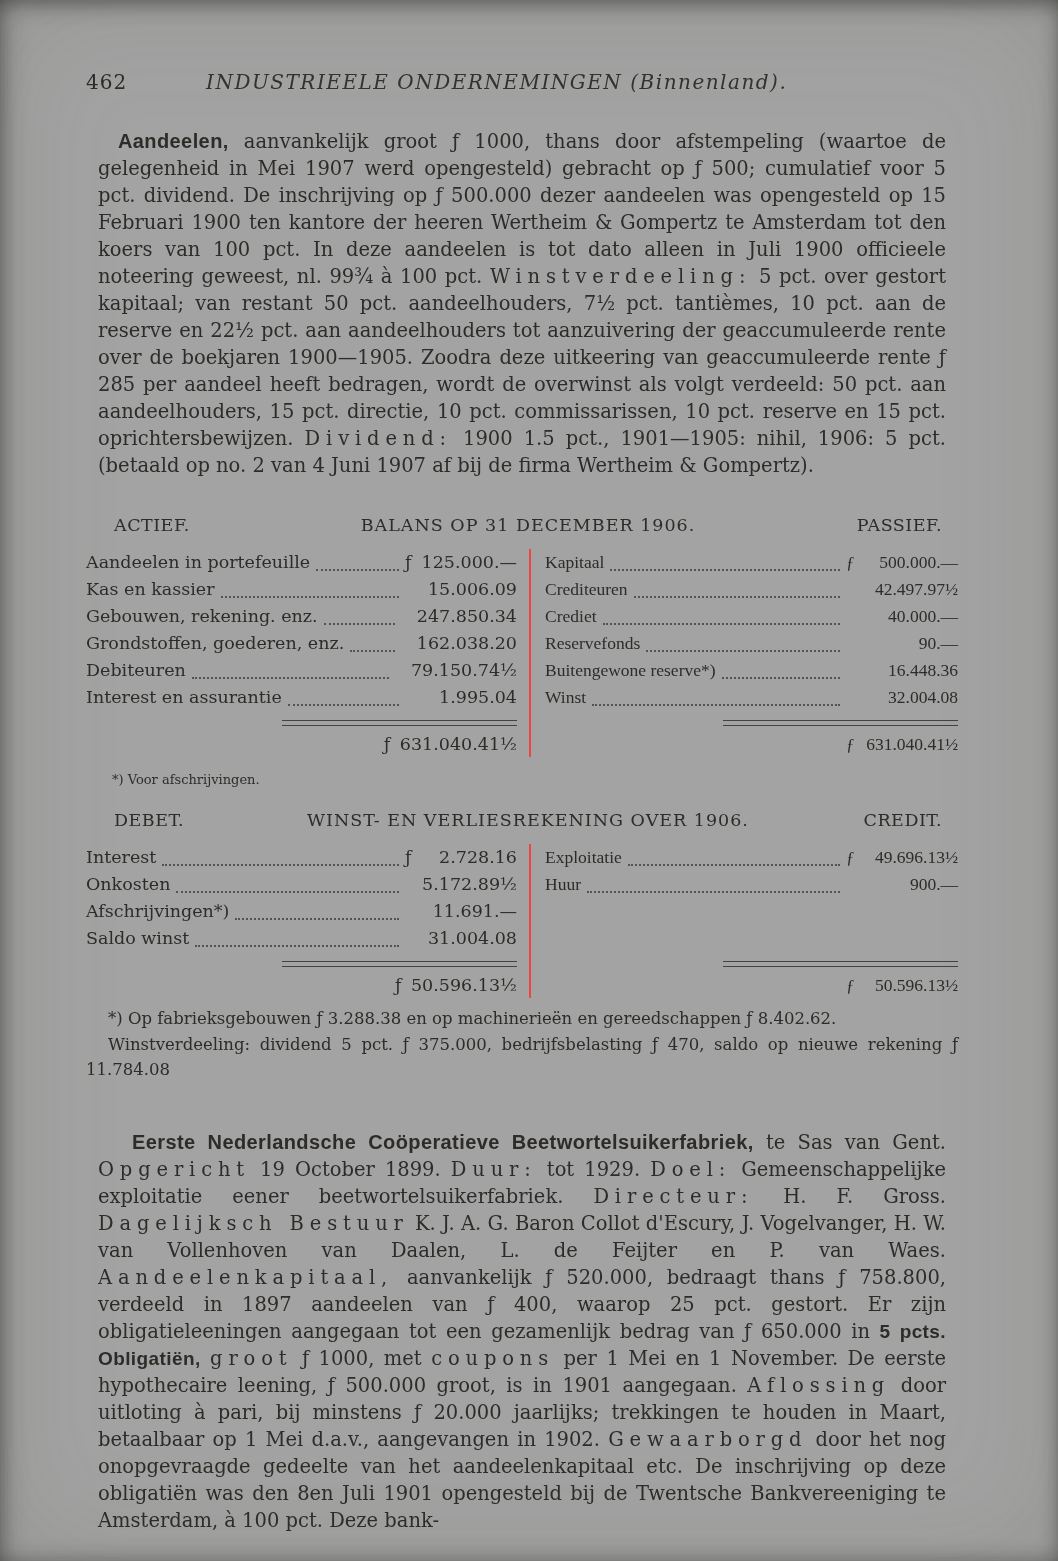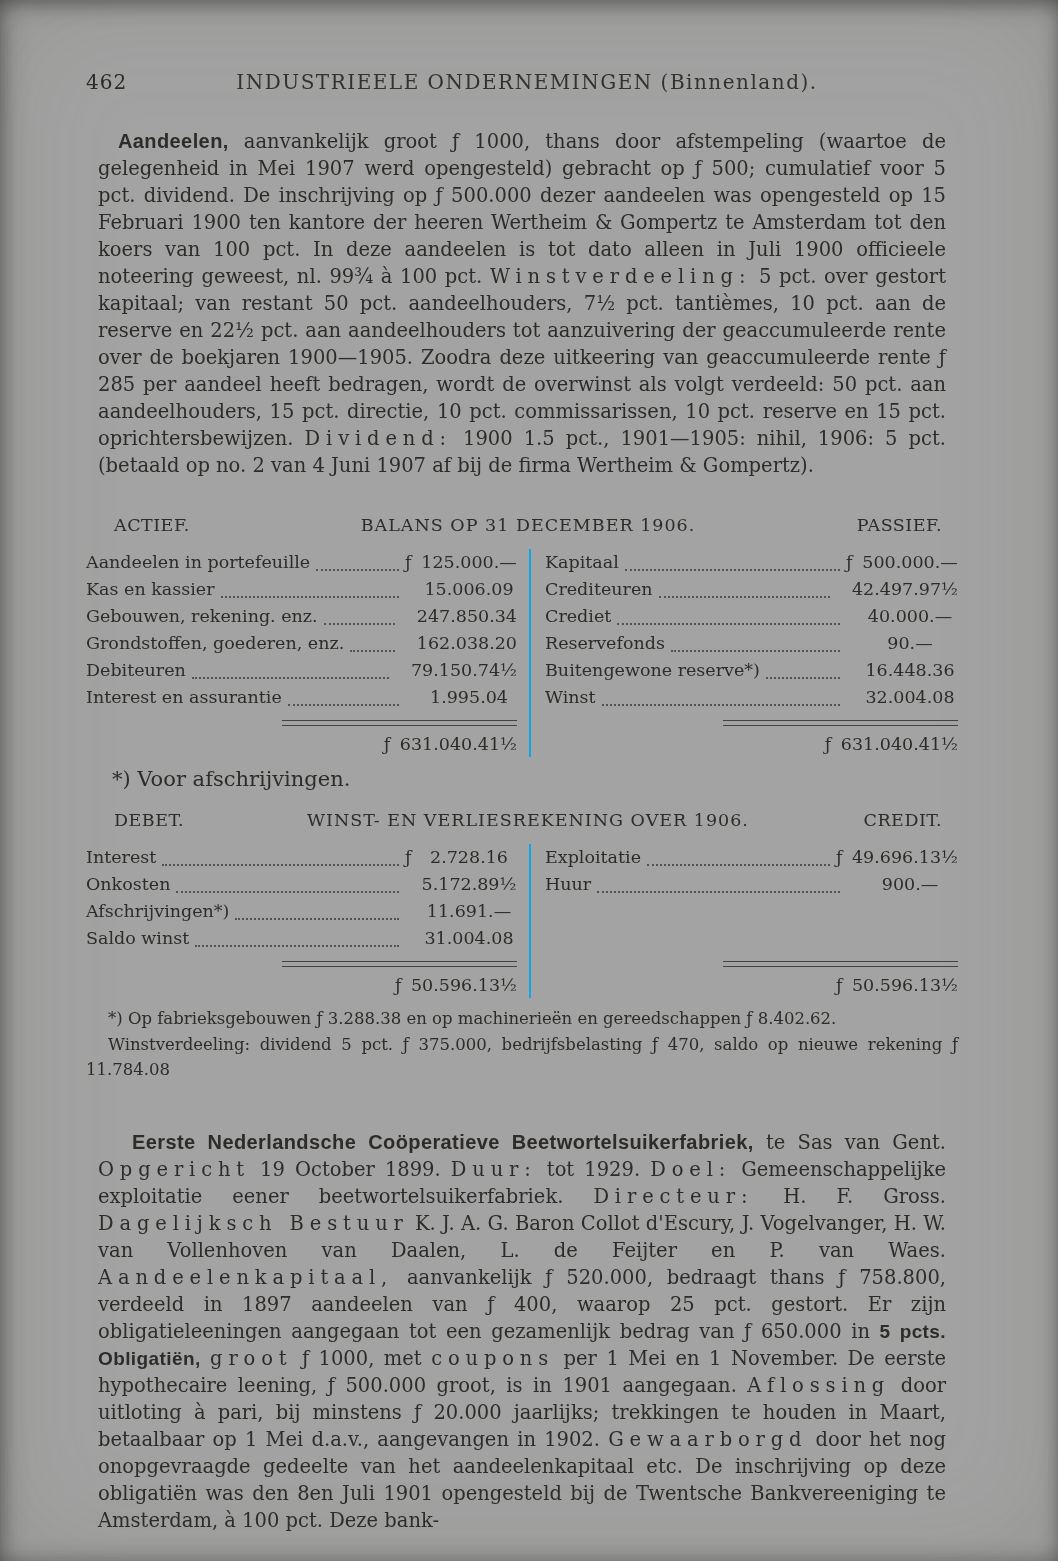--- a/index.html
+++ b/index.html
@@ -19,21 +19,21 @@
       inset 0 -12px 22px -12px rgba(35,35,32,.25),
       inset 0 0 120px rgba(90,88,80,.18);
     padding:70px 100px 0 86px;
   }
   .running-head{
     display:flex;align-items:baseline;margin-bottom:34px;
     font-size:20px;
   }
   .pagenum{width:120px;letter-spacing:1px;}
   .head-title{
-    flex:1;text-align:center;letter-spacing:1.5px;
+    flex:1;text-align:left;font-style:italic;letter-spacing:1.5px;
     padding-right:110px;color:#34322d;
   }
   p.entry{
     margin:12px;
     font-size:19.5px;line-height:27px;
     text-align:justify;
     color:#2e2c28;
   }
   p.entry.first{text-indent:20px;margin-bottom:36px;}
   p.entry.second{text-indent:34px;}
@@ -51,38 +51,38 @@
   .stmt-head{
     display:flex;align-items:flex-start;
     padding:0 16px 0 28px;margin-bottom:14px;
     letter-spacing:.5px;
   }
   .stmt-head .side{width:120px;}
   .stmt-head .side.right{text-align:right;}
   .stmt-head .mid{flex:1;text-align:center;letter-spacing:1px;}
   .stmt-cols{display:flex;}
   .col{box-sizing:border-box;}
-  .col.left{width:445px;border-right:2px solid #0ea5e9;padding-right:12px;}
-  .col.right{flex:1;padding-left:14px;}
+  .col.left{width:445px;border-right:2px solid #ef4444;padding-right:12px;}
+  .col.right{flex:1;padding-left:14px;font-family:Liberation Serif, serif;}
   .srow{display:flex;align-items:flex-end;line-height:27px;}
   .srow .lbl{white-space:nowrap;}
   .srow .dots{
     flex:1;min-width:6px;margin:0 6px 5px 6px;
     border-bottom:2px dotted #56534d;
   }
   .srow .cur{width:16px;text-align:left;}
-  .srow .amt{min-width:96px;text-align:center;white-space:nowrap;}
+  .srow .amt{min-width:96px;text-align:right;white-space:nowrap;}
   .trule{
     width:235px;height:4px;margin:9px 0 5px auto;
     border-top:1px solid #45423d;border-bottom:1px solid #45423d;
   }
   .srow.total{justify-content:flex-end;line-height:26px;}
   .stmt-footnote{
     margin:10px 0 16px 0;padding-left:26px;
-    font-size:21px;line-height:25px;
+    font-size:13px;line-height:25px;
   }
   .pnl-notes{margin:8px 0 0 0;font-size:16.5px;line-height:25.5px;text-align:justify;}
   .pnl-notes p{margin:0;text-indent:22px;}
   .statement.pnl{margin-bottom:46px;}
 </style>
 </head>
 <body>
 
 <div class="page">
 

